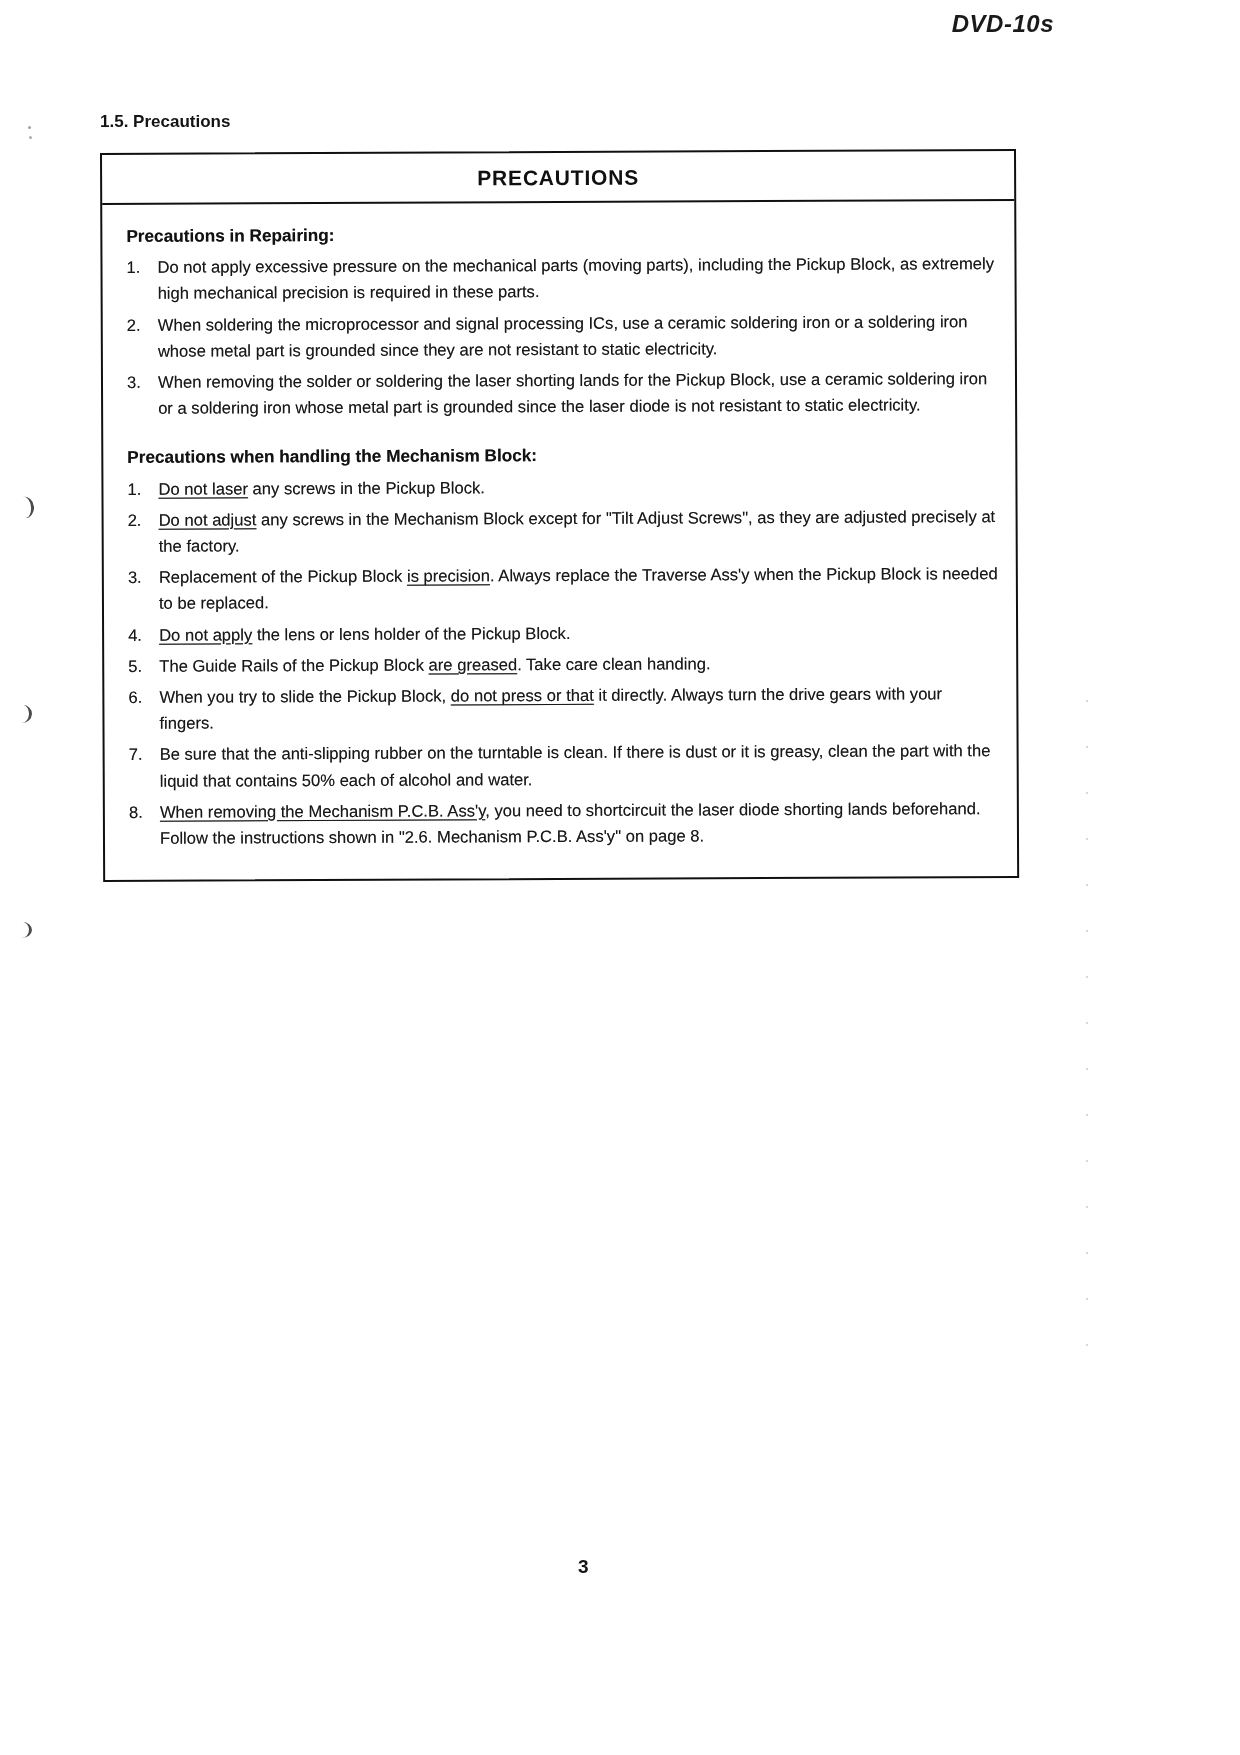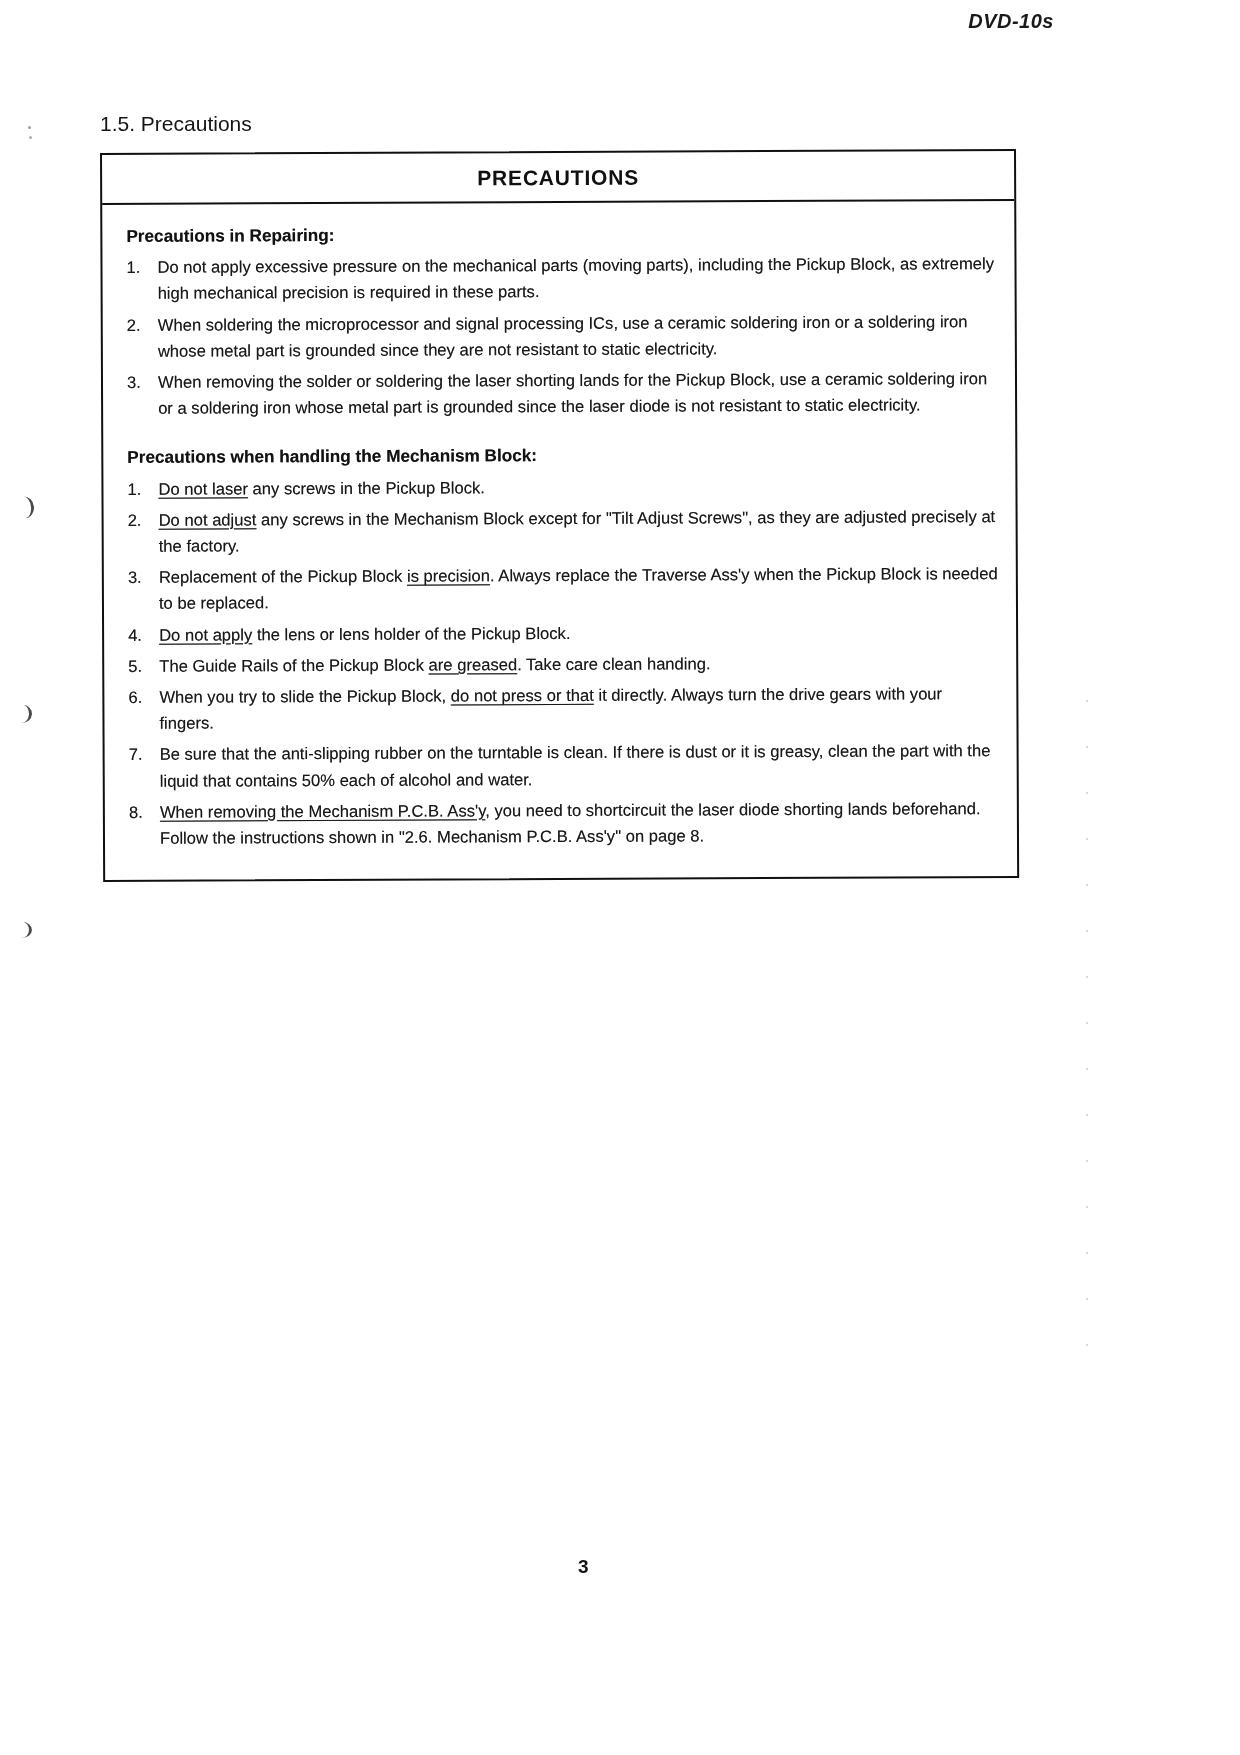--- a/index.html
+++ b/index.html
@@ -10,33 +10,33 @@
     background: #ffffff;
     font-family: "Liberation Sans", sans-serif;
     color: #161616;
     overflow: hidden;
   }
 
   .doc-code {
     position: absolute;
     top: 10px;
     right: 186px;
-    font-size: 20px;
+    font-size: 24px;
     font-weight: 700;
     font-style: italic;
     letter-spacing: 0.5px;
     color: #1a1a1a;
   }
 
   .section-heading {
     position: absolute;
     left: 100px;
     top: 112px;
-    font-size: 21px;
-    font-weight: 400;
+    font-size: 17px;
+    font-weight: 700;
     color: #141414;
   }
 
   .precautions-box {
     position: absolute;
     left: 100px;
     top: 153px;
     width: 916px;
     height: 729px;
     border: 2.5px solid #101010;

